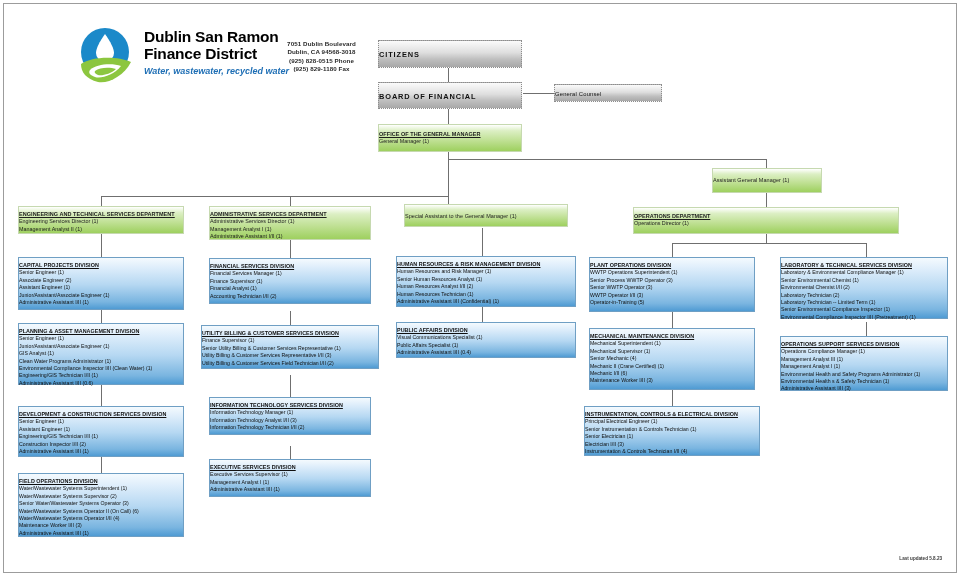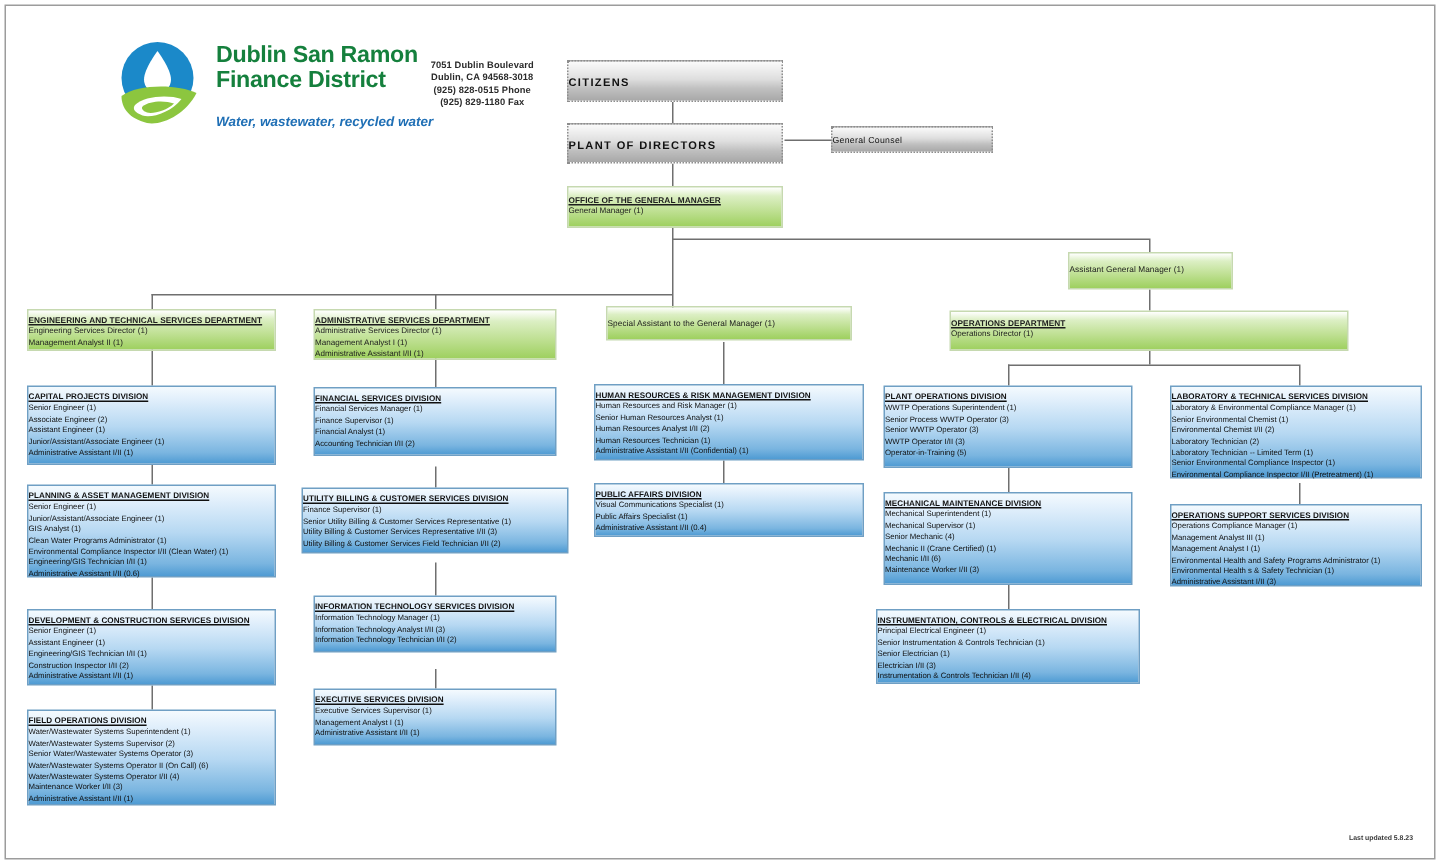--- a/index.html
+++ b/index.html
@@ -44,32 +44,32 @@
   }
   #org-wordmark {
     position: absolute;
     left: 70px;
     top: 2px;
     width: 190px;
   }
   .wm-line {
     font-weight: bold;
     font-size: 15.5px;
-    color: #15803d;
+    color: #000000;
     line-height: 17px;
     letter-spacing: -0.2px;
     white-space: nowrap;
   }
   #wm-tagline {
     font-size: 9px;
     font-style: italic;
     font-weight: bold;
     color: #1f6fb5;
     line-height: 12px;
-    margin-top: 13px;
+    margin-top: 3px;
     white-space: nowrap;
   }
   #address-block {
     position: absolute;
     left: 260px;
     top: 36px;
     width: 115px;
     text-align: center;
     font-size: 6.2px;
     font-weight: bold;
@@ -216,21 +216,21 @@
   <div class="ln v" style="left:862px; top:239px; height:14px;"></div>
   <div class="ln v" style="left:668px; top:308px; height:16px;"></div>
   <div class="ln v" style="left:668px; top:386px; height:16px;"></div>
   <div class="ln v" style="left:862px; top:318px; height:14px;"></div>
 
   <div class="node grey" style="left:374px; top:36px; width:144px; height:28px; padding-top:9px;">
     <span class="title">CITIZENS</span>
   </div>
 
   <div class="node grey" style="left:374px; top:78px; width:144px; height:27px; padding-top:9px;">
-    <span class="title">PLANT OF DIRECTORS</span>
+    <span class="title">BOARD OF FINANCIAL</span>
   </div>
 
   <div class="node grey small" style="left:550px; top:80px; width:108px; height:18px; padding-top:5px;">
     <span class="title">General Counsel</span>
   </div>
 
   <div class="node green" style="left:374px; top:120px; width:144px; height:28px; padding-top:6px;">
     <span class="title">OFFICE OF THE GENERAL MANAGER</span>
     <span class="role">General Manager (1)</span>
   </div>

